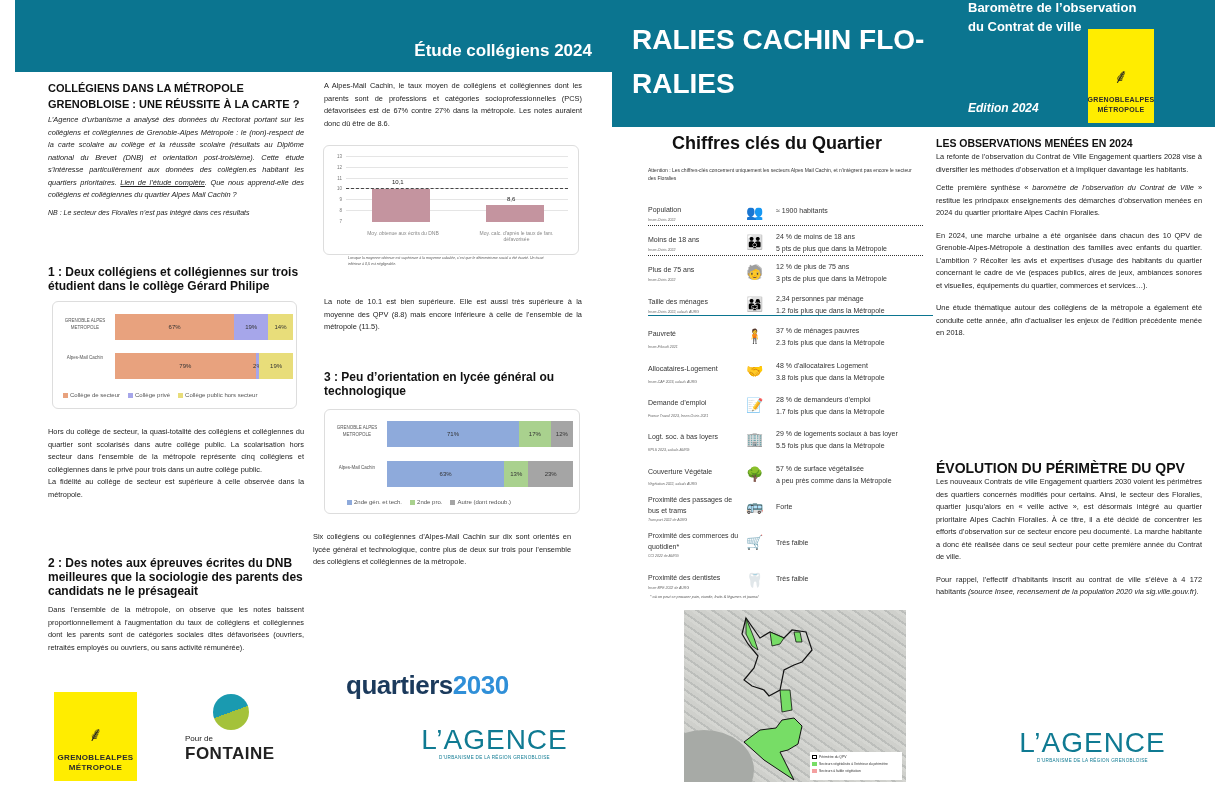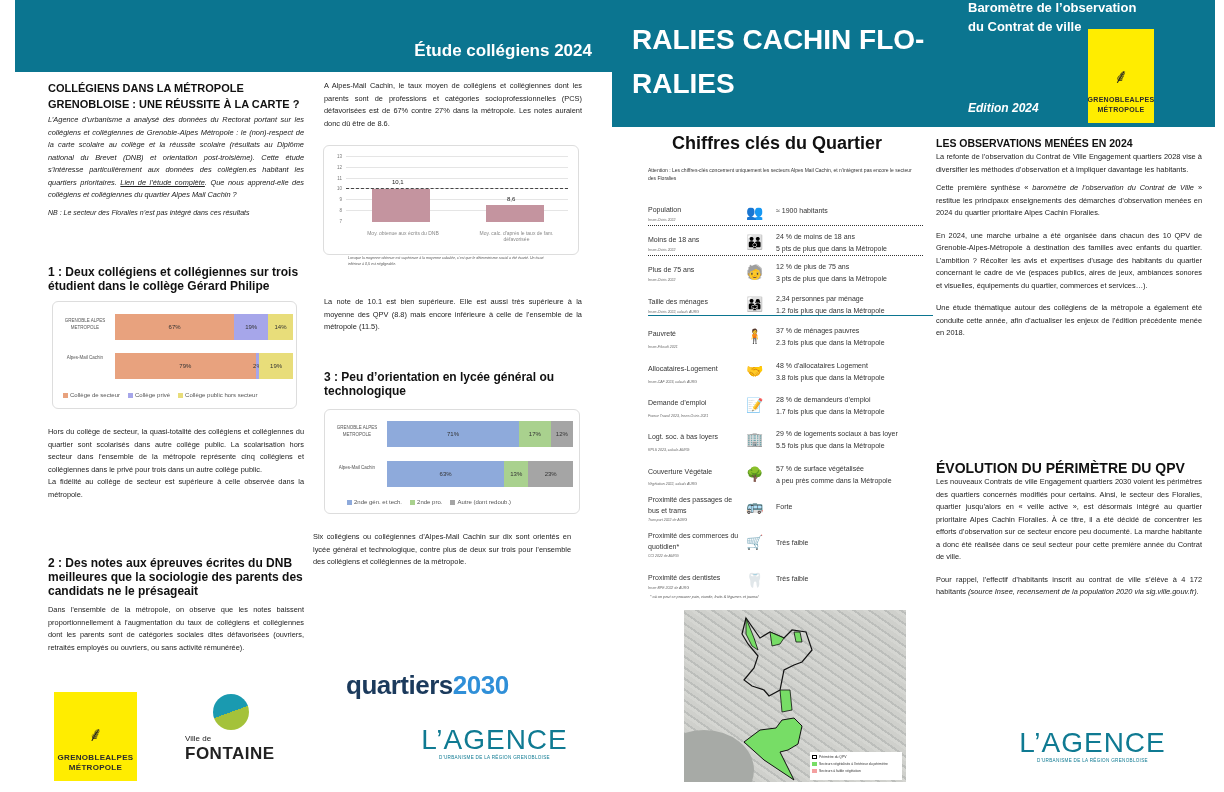--- a/index.html
+++ b/index.html
@@ -141,21 +141,21 @@
   <p>Six collégiens ou collégiennes d’Alpes-Mail Cachin sur dix sont orientés en lycée général et technologique, contre plus de deux sur trois pour l’ensemble des collégiens et collégiennes de la métropole.</p>
 </div>
 
 <div class="abs logo-y" style="left:54px;top:692px;width:83px;height:89px">
   <div class="mark">⸙</div>
   <div class="l1">GRENOBLEALPES</div>
   <div class="l2">MÉTROPOLE</div>
 </div>
 <div class="abs" style="left:185px;top:694px;width:80px;height:80px">
   <div style="position:absolute;left:28px;top:0;width:36px;height:36px;border-radius:50%;background:linear-gradient(160deg,#1a9ab0 50%,#a4c23a 50%)"></div>
-  <div style="position:absolute;left:0;top:40px;font-size:8px;color:#222">Ville de</div>
+  <div style="position:absolute;left:0;top:40px;font-size:8px;color:#222">Pour de</div>
   <div style="position:absolute;left:0;top:50px;font-size:17px;font-weight:bold;color:#222;letter-spacing:.5px">FONTAINE</div>
 </div>
 <div class="abs" style="left:346px;top:670px;font-size:26px;font-weight:bold;color:#1b3a5c;letter-spacing:-.5px">
   <span>quartiers</span><span style="color:#2f8fd8">2030</span>
 </div>
 <div class="abs" style="left:412px;top:725px;width:165px;text-align:center">
   <div style="font-size:28px;color:#0f7a92;letter-spacing:1px;line-height:30px">L’AGENCE</div>
   <div style="font-size:4.6px;color:#0f7a92;letter-spacing:.3px">D’URBANISME DE LA RÉGION GRENOBLOISE</div>
 </div>
 

